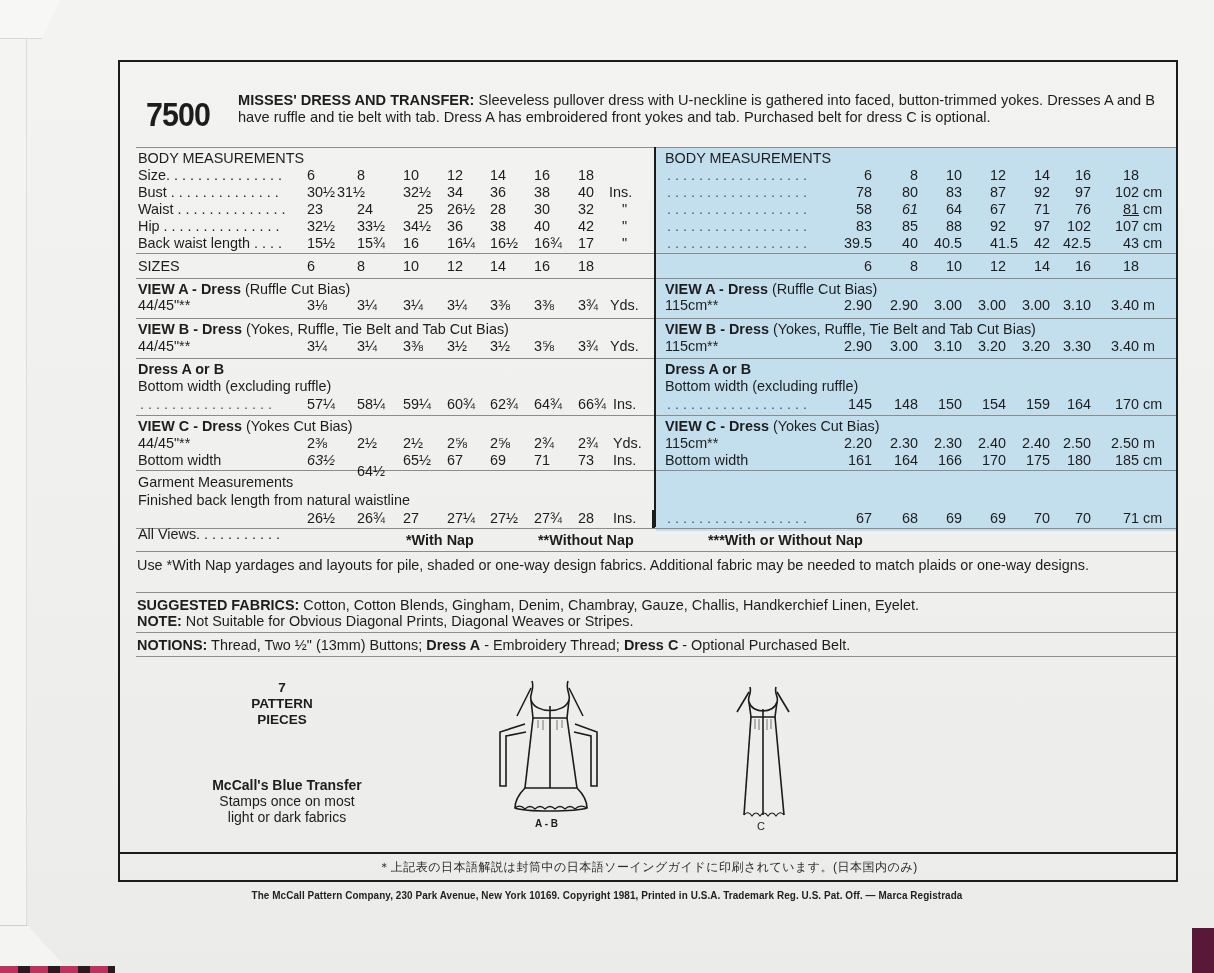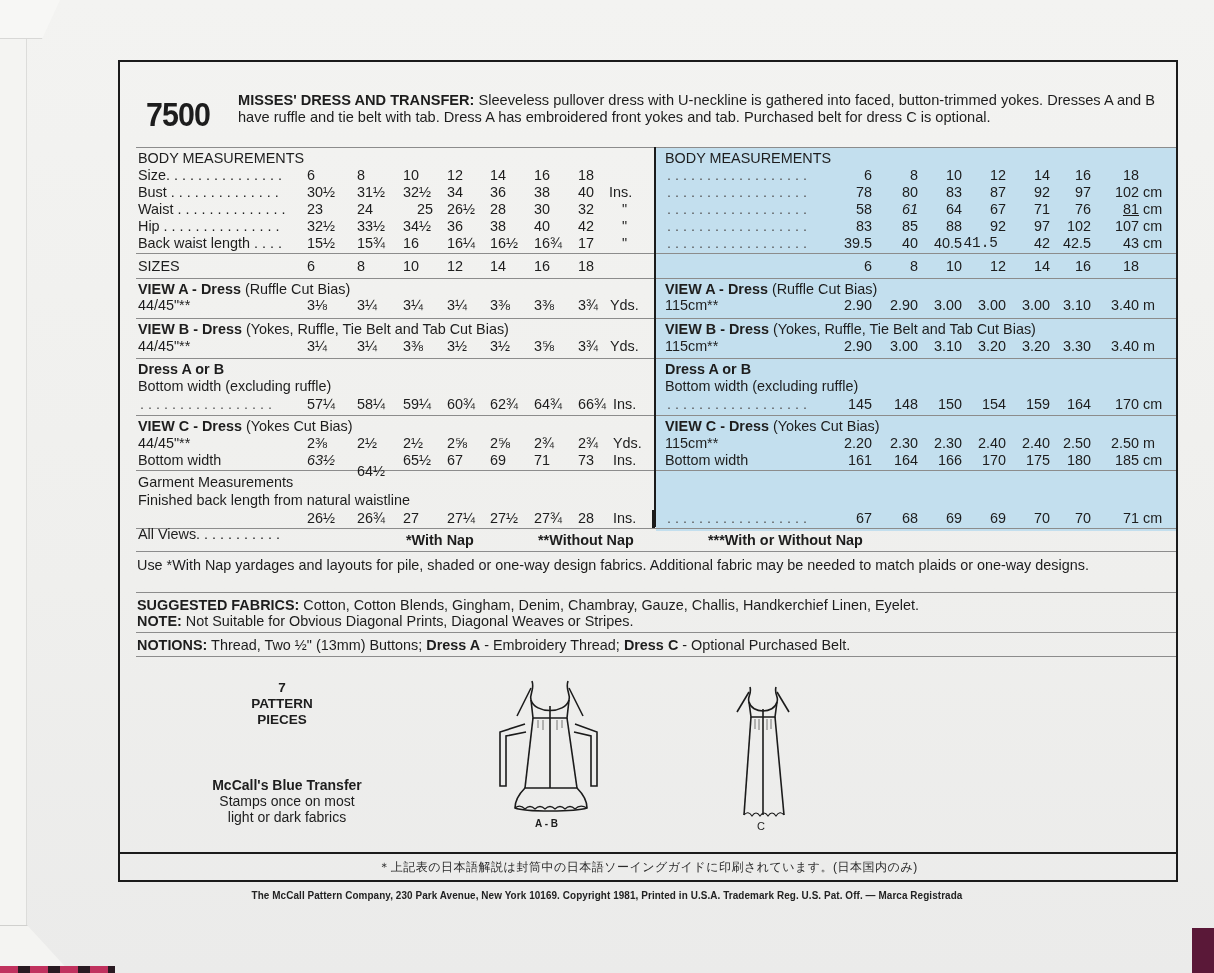--- a/index.html
+++ b/index.html
@@ -91,21 +91,21 @@
       <span class="cell" style="left: 357px;">8</span>
       <span class="cell" style="left: 403px;">10</span>
       <span class="cell" style="left: 447px;">12</span>
       <span class="cell" style="left: 490px;">14</span>
       <span class="cell" style="left: 534px;">16</span>
       <span class="cell" style="left: 578px;">18</span>
     </div>
     <div class="row" style="left: 0px; top: 184px; width: 660px;">
       <span class="cell" style="left: 138px;">Bust . . . . . . . . . . . . . .</span>
       <span class="cell" style="left: 307px;">30½</span>
-      <span class="cell" style="left: 357px;">31½</span>
+      <span class="cell" style="left: 337px;">31½</span>
       <span class="cell" style="left: 403px;">32½</span>
       <span class="cell" style="left: 447px;">34</span>
       <span class="cell" style="left: 490px;">36</span>
       <span class="cell" style="left: 534px;">38</span>
       <span class="cell" style="left: 578px;">40</span>
       <span class="cell" style="left: 609px;">Ins.</span>
     </div>
     <div class="row" style="left: 0px; top: 201px; width: 660px;">
       <span class="cell" style="left: 138px;">Waist . . . . . . . . . . . . . .</span>
       <span class="cell" style="left: 307px;">23</span>
@@ -274,21 +274,21 @@
       <span class="cell" style="right: 164px;">97</span>
       <span class="cell" style="right: 123px;">102</span>
       <span class="cell" style="right: 75px;">107</span>
       <span class="cell" style="left: 1143px;">cm</span>
     </div>
     <div class="row" style="left: 0px; top: 235px; width: 1214px;">
       <span class="cell" style="left: 667px; color: rgb(85, 85, 85);">. . . . . . . . . . . . . . . . . .</span>
       <span class="cell" style="right: 342px;">39.5</span>
       <span class="cell" style="right: 296px;">40</span>
       <span class="cell" style="right: 252px;">40.5</span>
-      <span class="cell" style="right: 216px; font-family: Liberation Mono, monospace;">41.5</span>
+      <span class="cell" style="right: 196px;">41.5</span>
       <span class="cell" style="right: 164px;">42</span>
       <span class="cell" style="right: 123px;">42.5</span>
       <span class="cell" style="right: 75px;">43</span>
       <span class="cell" style="left: 1143px;">cm</span>
     </div>
   </div>
 <div class="row" id="met-sizes" style="left:0;top:258px;width:1214px;">
     <span class="cell" style="right: 342px;">6</span>
     <span class="cell" style="right: 296px;">8</span>
     <span class="cell" style="right: 252px;">10</span>

